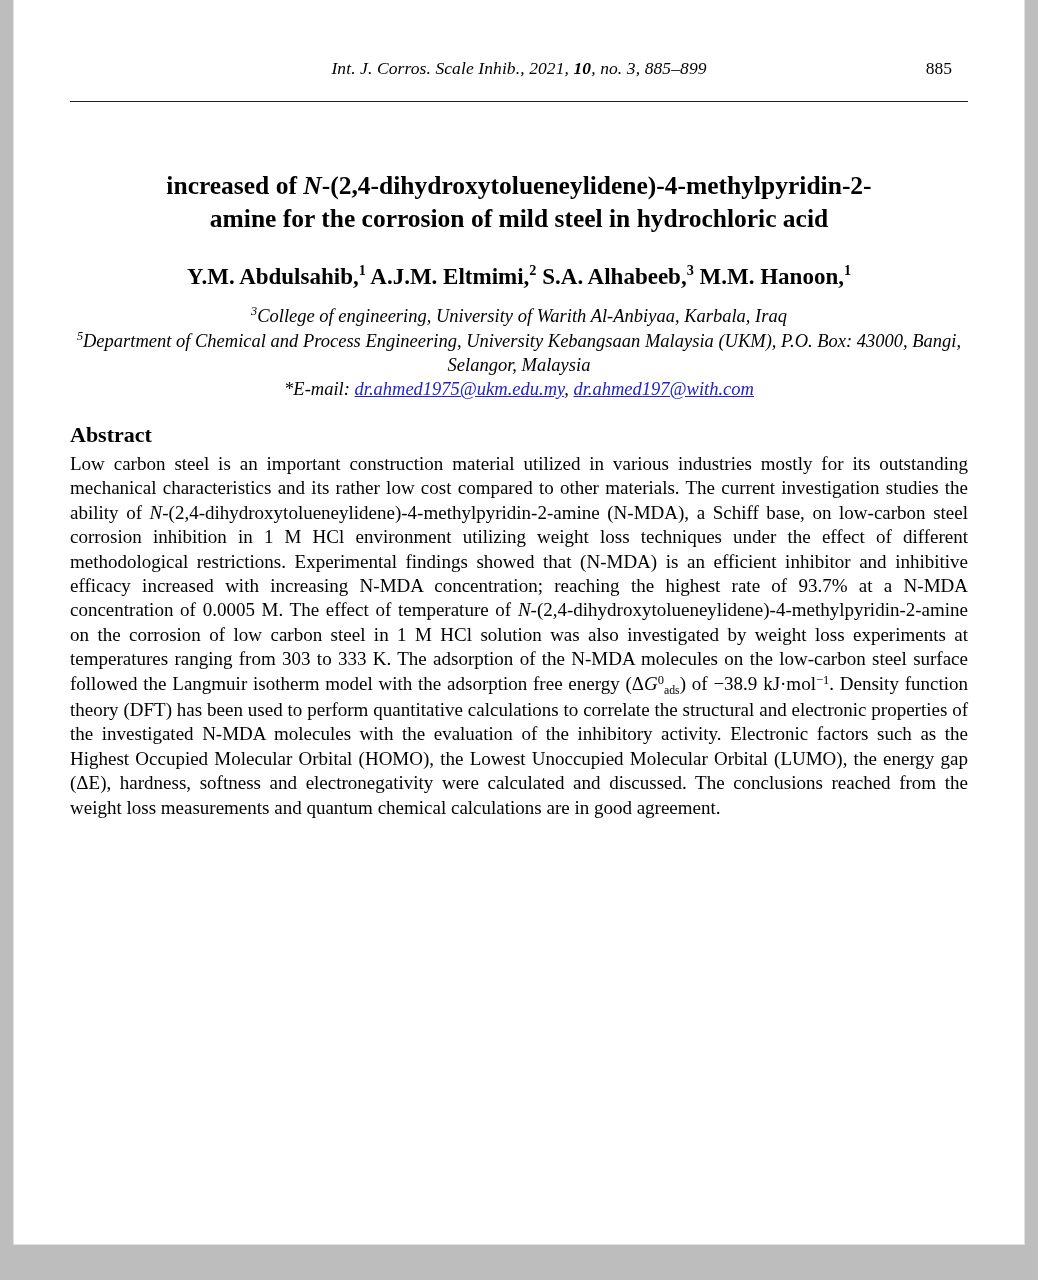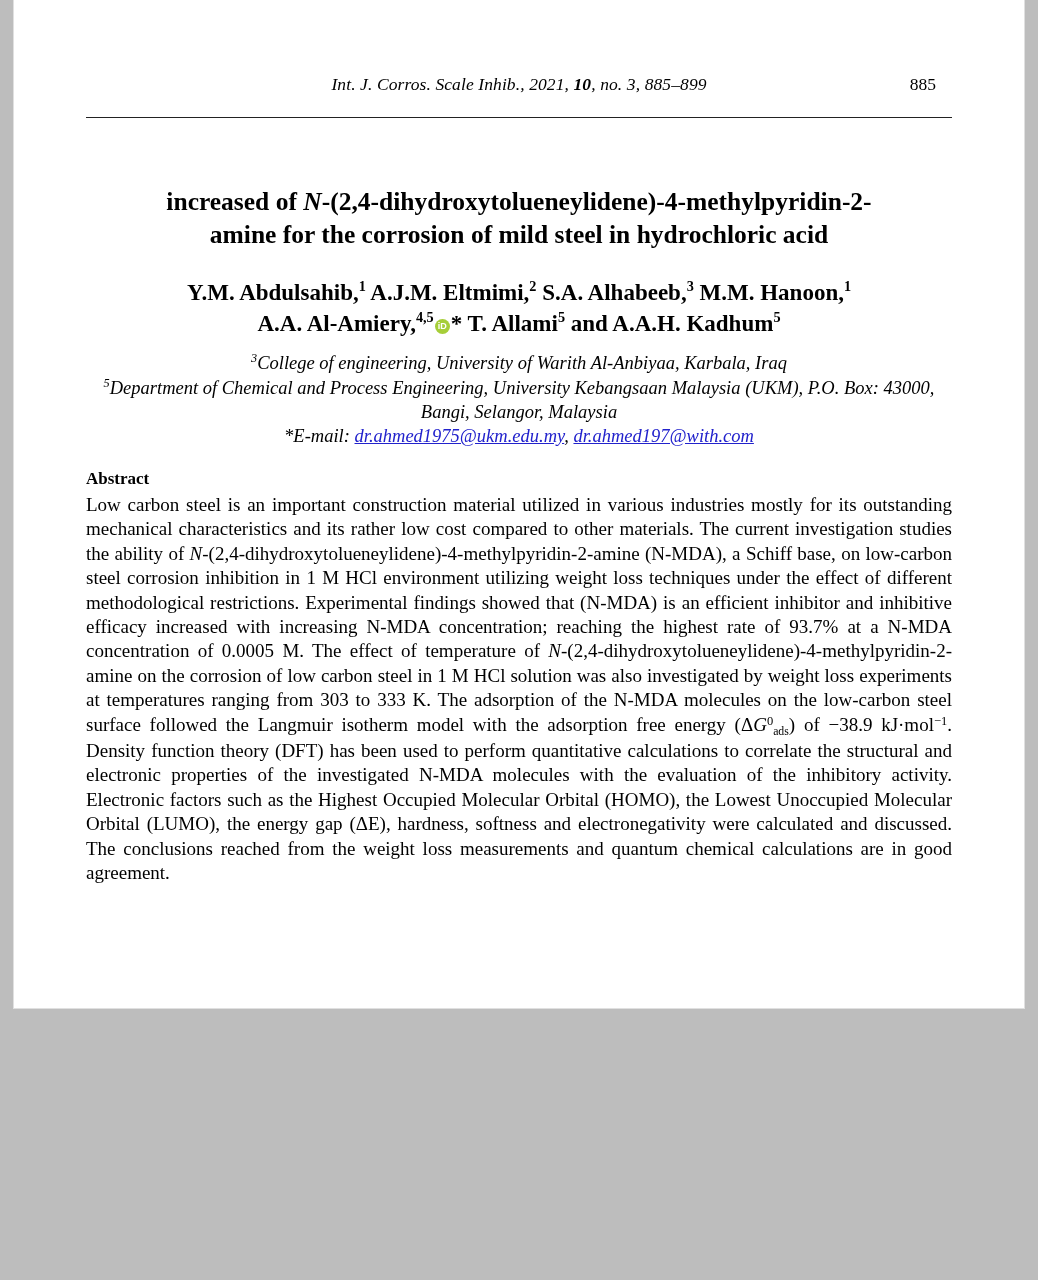--- a/index.html
+++ b/index.html
@@ -10,24 +10,24 @@
   body {
     width: 1038px;
     height: 1280px;
     overflow: hidden;
     font-family: "Liberation Serif", serif;
   }
   .page {
     position: relative;
     width: 1010px;
     margin: 0 auto 8px 14px;
-    height: 1008px;
+    height: 1244px;
     background: #ffffff;
     box-shadow: 0 0 0 1px #e0e0e0;
-    padding: 16px;
+    padding: 0;
     box-sizing: border-box;
   }
   .page-inner {
     padding: 0 56px;
   }
   
   .runhead {
     display: flex;
     align-items: baseline;
     justify-content: center;
@@ -117,21 +117,21 @@
     margin-top: 2px;
   }
   .email-line a {
     color: #2222cc;
     text-decoration: underline;
     font-style: italic;
   }
   
   .abs-head {
     font-weight: bold;
-    font-size: 17px;
+    font-size: 22px;
     margin-top: 22px;
     margin-bottom: 4px;
     color: #000;
   }
   .abstract {
     text-align: justify;
     font-size: 19px;
     line-height: 1.285;
     color: #000;
     hyphens: none;
@@ -164,26 +164,20 @@
       <span>amine for the corrosion of mild steel in hydrochloric acid</span>
     </div>
 
     <div class="authors">
       <div>
         <span>Y.M. Abdulsahib,</span><sup>1</sup>
         <span>A.J.M. Eltmimi,</span><sup>2</sup>
         <span>S.A. Alhabeeb,</span><sup>3</sup>
         <span>M.M. Hanoon,</span><sup>1</sup>
       </div>
-      <div>
-        <span>A.A. Al-Amiery,</span><sup>4,5</sup><span class="orcid">iD</span><span>*</span>
-        <span>T. Allami</span><sup>5</sup>
-        <span>and</span>
-        <span>A.A.H. Kadhum</span><sup>5</sup>
-      </div>
     </div>
 
     <div class="affils">
       <div><sup>3</sup><span>College of engineering, University of Warith Al-Anbiyaa, Karbala, Iraq</span></div>
       <div><sup>5</sup><span>Department of Chemical and Process Engineering, University Kebangsaan Malaysia (UKM), P.O. Box: 43000, Bangi, Selangor, Malaysia</span></div>
     </div>
 
     <div class="email-line">
       <span>*E-mail:</span>
       <a href="#">dr.ahmed1975@ukm.edu.my</a><span>,</span>

